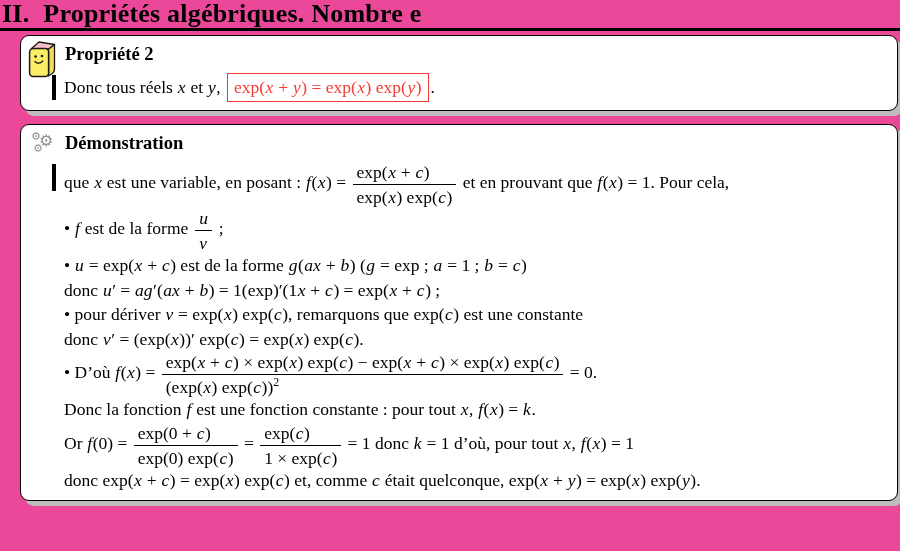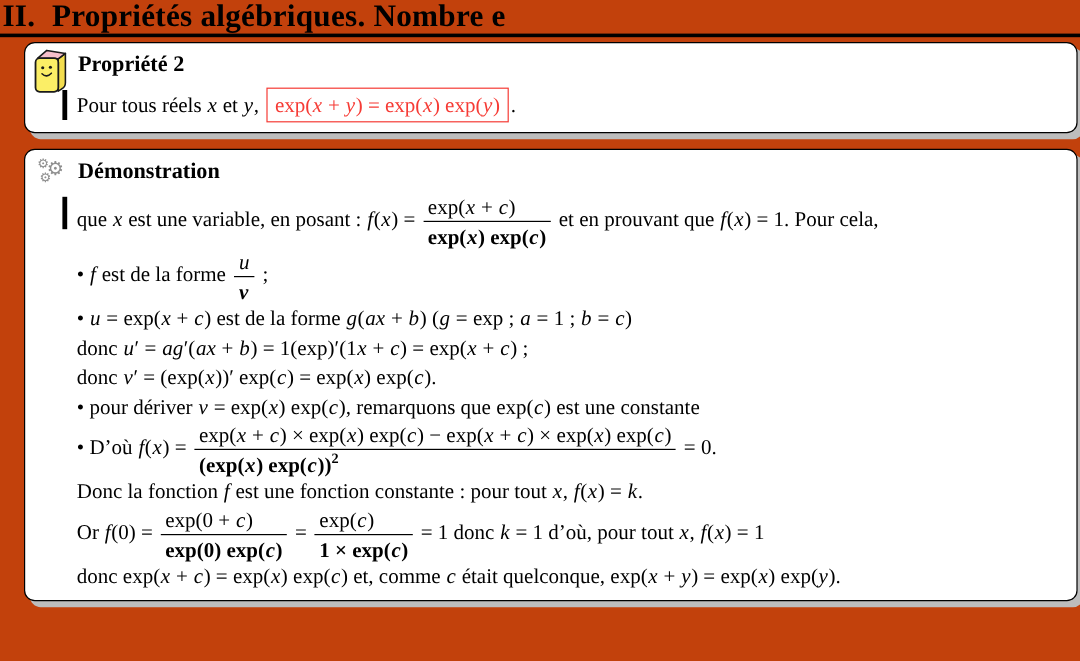--- a/index.html
+++ b/index.html
@@ -1,21 +1,21 @@
 <!DOCTYPE html>
 <html style="--accent: #f63b35; --shadow: #bdbdbd;"><head>
 <meta charset="utf-8">
 <style>
   :root{
     --accent:#f63b35;
     --shadow:#bdbdbd;
   }
   html,body{margin:0;padding:0;background:#fff;}
   .page{
-    width:900px;height:551px;overflow:hidden;background:#c2410c;
+    width:900px;height:551px;overflow:hidden;background:#ec4899;
     font-family:"Liberation Serif","DejaVu Serif",serif;color:#000;
     position:relative;
   }
   
   .title{
     margin:0;padding:1px 0 0 2px;font-size:26px;font-weight:bold;line-height:26px;
     letter-spacing:0.2px;
   }
   .title .sec-number{margin-right:14px;}
   .title-rule{height:2.5px;background:#000;margin-top:1px;width:900px;}
@@ -51,21 +51,21 @@
   .vbar-2{height:27px;}
   .statement{line-height:31px;}
   .pline{line-height:24.5px;}
   
   .mv{font-style:italic;padding:0 0.5px;}
   .frac{
     display:inline-block;vertical-align:middle;text-align:left;
     padding:0 2px;line-height:1.15;
   }
   .frac .num{display:block;border-bottom:1.3px solid #000;padding:1px 4px 2px;}
-  .frac .den{display:block;padding:2px 4px 0;font-weight:bold;}
+  .frac .den{display:block;padding:2px 4px 0;}
   sup{font-size:68%;line-height:0;}
   .redbox{
     display:inline-block;border:1.2px solid var(--accent);color:var(--accent);
     padding:2px 6px 3px;margin:0 2px;line-height:22px;font-family:Liberation Serif, serif;
   }
 </style>
 </head>
 <body>
 
 <div class="page">
@@ -82,40 +82,40 @@
         <path d="M3.5 8.5 L11 2 L26.5 4.5 L20.5 9 Z" fill="#f6bfcb" stroke="#1a1a1a" stroke-width="1.3" stroke-linejoin="round"></path>
         <rect x="1.6" y="8.5" width="19" height="28" rx="3.5" fill="#fbee66" stroke="#1a1a1a" stroke-width="1.5"></rect>
         <circle cx="7.6" cy="16.5" r="1.3" fill="#1a1a1a"></circle>
         <circle cx="14" cy="16" r="1.3" fill="#1a1a1a"></circle>
         <path d="M7 21.5 Q10.8 25.2 14.8 21" fill="none" stroke="#1a1a1a" stroke-width="1.3" stroke-linecap="round"></path>
       </svg>
     </span>
     <div class="box-head">Propriété 2</div>
     <div class="box-body">
       <span class="vbar vbar-1"></span>
-      <div class="statement" id="property-body"><span>Pour tous réels </span><span class="mv">x</span><span> et </span><span class="mv">y</span><span>, </span><span class="redbox"><span>exp(</span><span class="mv">x</span><span> + </span><span class="mv">y</span><span>) = exp(</span><span class="mv">x</span><span>) exp(</span><span class="mv">y</span><span>)</span></span><span>.</span></div>
+      <div class="statement" id="property-body"><span>Donc tous réels </span><span class="mv">x</span><span> et </span><span class="mv">y</span><span>, </span><span class="redbox"><span>exp(</span><span class="mv">x</span><span> + </span><span class="mv">y</span><span>) = exp(</span><span class="mv">x</span><span>) exp(</span><span class="mv">y</span><span>)</span></span><span>.</span></div>
     </div>
   </section>
 
   <section class="box box-2">
     <span class="icon-slot gears-slot">
       <span class="gear-small-1">⚙</span>
       <span class="gear-big">⚙</span>
       <span class="gear-small-2">⚙</span>
     </span>
     <div class="box-head">Démonstration</div>
     <div class="box-body">
       <span class="vbar vbar-2"></span>
       <div id="demo-lines">
           <div class="pline"><span>que </span><span class="mv">x</span><span> est une variable, en posant : </span><span class="mv">f</span><span>(</span><span class="mv">x</span><span>) = </span><span class="frac"><span class="num"><span>exp(</span><span class="mv">x</span><span> + </span><span class="mv">c</span><span>)</span></span><span class="den"><span>exp(</span><span class="mv">x</span><span>) exp(</span><span class="mv">c</span><span>)</span></span></span><span> et en prouvant que </span><span class="mv">f</span><span>(</span><span class="mv">x</span><span>) = 1. Pour cela,</span></div>
           <div class="pline"><span>• </span><span class="mv">f</span><span> est de la forme </span><span class="frac"><span class="num"><span class="mv">u</span></span><span class="den"><span class="mv">v</span></span></span><span> ;</span></div>
           <div class="pline"><span>• </span><span class="mv">u</span><span> = exp(</span><span class="mv">x</span><span> + </span><span class="mv">c</span><span>) est de la forme </span><span class="mv">g</span><span>(</span><span class="mv">ax</span><span> + </span><span class="mv">b</span><span>) (</span><span class="mv">g</span><span> = exp ; </span><span class="mv">a</span><span> = 1 ; </span><span class="mv">b</span><span> = </span><span class="mv">c</span><span>)</span></div>
           <div class="pline"><span>donc </span><span class="mv">u</span><span>′ = </span><span class="mv">ag</span><span>′(</span><span class="mv">ax</span><span> + </span><span class="mv">b</span><span>) = 1(exp)′(1</span><span class="mv">x</span><span> + </span><span class="mv">c</span><span>) = exp(</span><span class="mv">x</span><span> + </span><span class="mv">c</span><span>) ;</span></div>
+          <div class="pline"><span>• pour dériver </span><span class="mv">v</span><span> = exp(</span><span class="mv">x</span><span>) exp(</span><span class="mv">c</span><span>), remarquons que exp(</span><span class="mv">c</span><span>) est une constante</span></div>
           <div class="pline"><span>donc </span><span class="mv">v</span><span>′ = (exp(</span><span class="mv">x</span><span>))′ exp(</span><span class="mv">c</span><span>) = exp(</span><span class="mv">x</span><span>) exp(</span><span class="mv">c</span><span>).</span></div>
-          <div class="pline"><span>• pour dériver </span><span class="mv">v</span><span> = exp(</span><span class="mv">x</span><span>) exp(</span><span class="mv">c</span><span>), remarquons que exp(</span><span class="mv">c</span><span>) est une constante</span></div>
           <div class="pline"><span>• D’où </span><span class="mv">f</span><span>(</span><span class="mv">x</span><span>) = </span><span class="frac"><span class="num"><span>exp(</span><span class="mv">x</span><span> + </span><span class="mv">c</span><span>) × exp(</span><span class="mv">x</span><span>) exp(</span><span class="mv">c</span><span>) − exp(</span><span class="mv">x</span><span> + </span><span class="mv">c</span><span>) × exp(</span><span class="mv">x</span><span>) exp(</span><span class="mv">c</span><span>)</span></span><span class="den"><span>(exp(</span><span class="mv">x</span><span>) exp(</span><span class="mv">c</span><span>))</span><sup>2</sup></span></span><span> = 0.</span></div>
           <div class="pline"><span>Donc la fonction </span><span class="mv">f</span><span> est une fonction constante : pour tout </span><span class="mv">x</span><span>, </span><span class="mv">f</span><span>(</span><span class="mv">x</span><span>) = </span><span class="mv">k</span><span>.</span></div>
           <div class="pline"><span>Or </span><span class="mv">f</span><span>(0) = </span><span class="frac"><span class="num"><span>exp(0 + </span><span class="mv">c</span><span>)</span></span><span class="den"><span>exp(0) exp(</span><span class="mv">c</span><span>)</span></span></span><span> = </span><span class="frac"><span class="num"><span>exp(</span><span class="mv">c</span><span>)</span></span><span class="den"><span>1 × exp(</span><span class="mv">c</span><span>)</span></span></span><span> = 1 donc </span><span class="mv">k</span><span> = 1 d’où, pour tout </span><span class="mv">x</span><span>, </span><span class="mv">f</span><span>(</span><span class="mv">x</span><span>) = 1</span></div>
           <div class="pline"><span>donc exp(</span><span class="mv">x</span><span> + </span><span class="mv">c</span><span>) = exp(</span><span class="mv">x</span><span>) exp(</span><span class="mv">c</span><span>) et, comme </span><span class="mv">c</span><span> était quelconque, exp(</span><span class="mv">x</span><span> + </span><span class="mv">y</span><span>) = exp(</span><span class="mv">x</span><span>) exp(</span><span class="mv">y</span><span>).</span></div>
         </div>
     </div>
   </section>
 
 </div>
 

